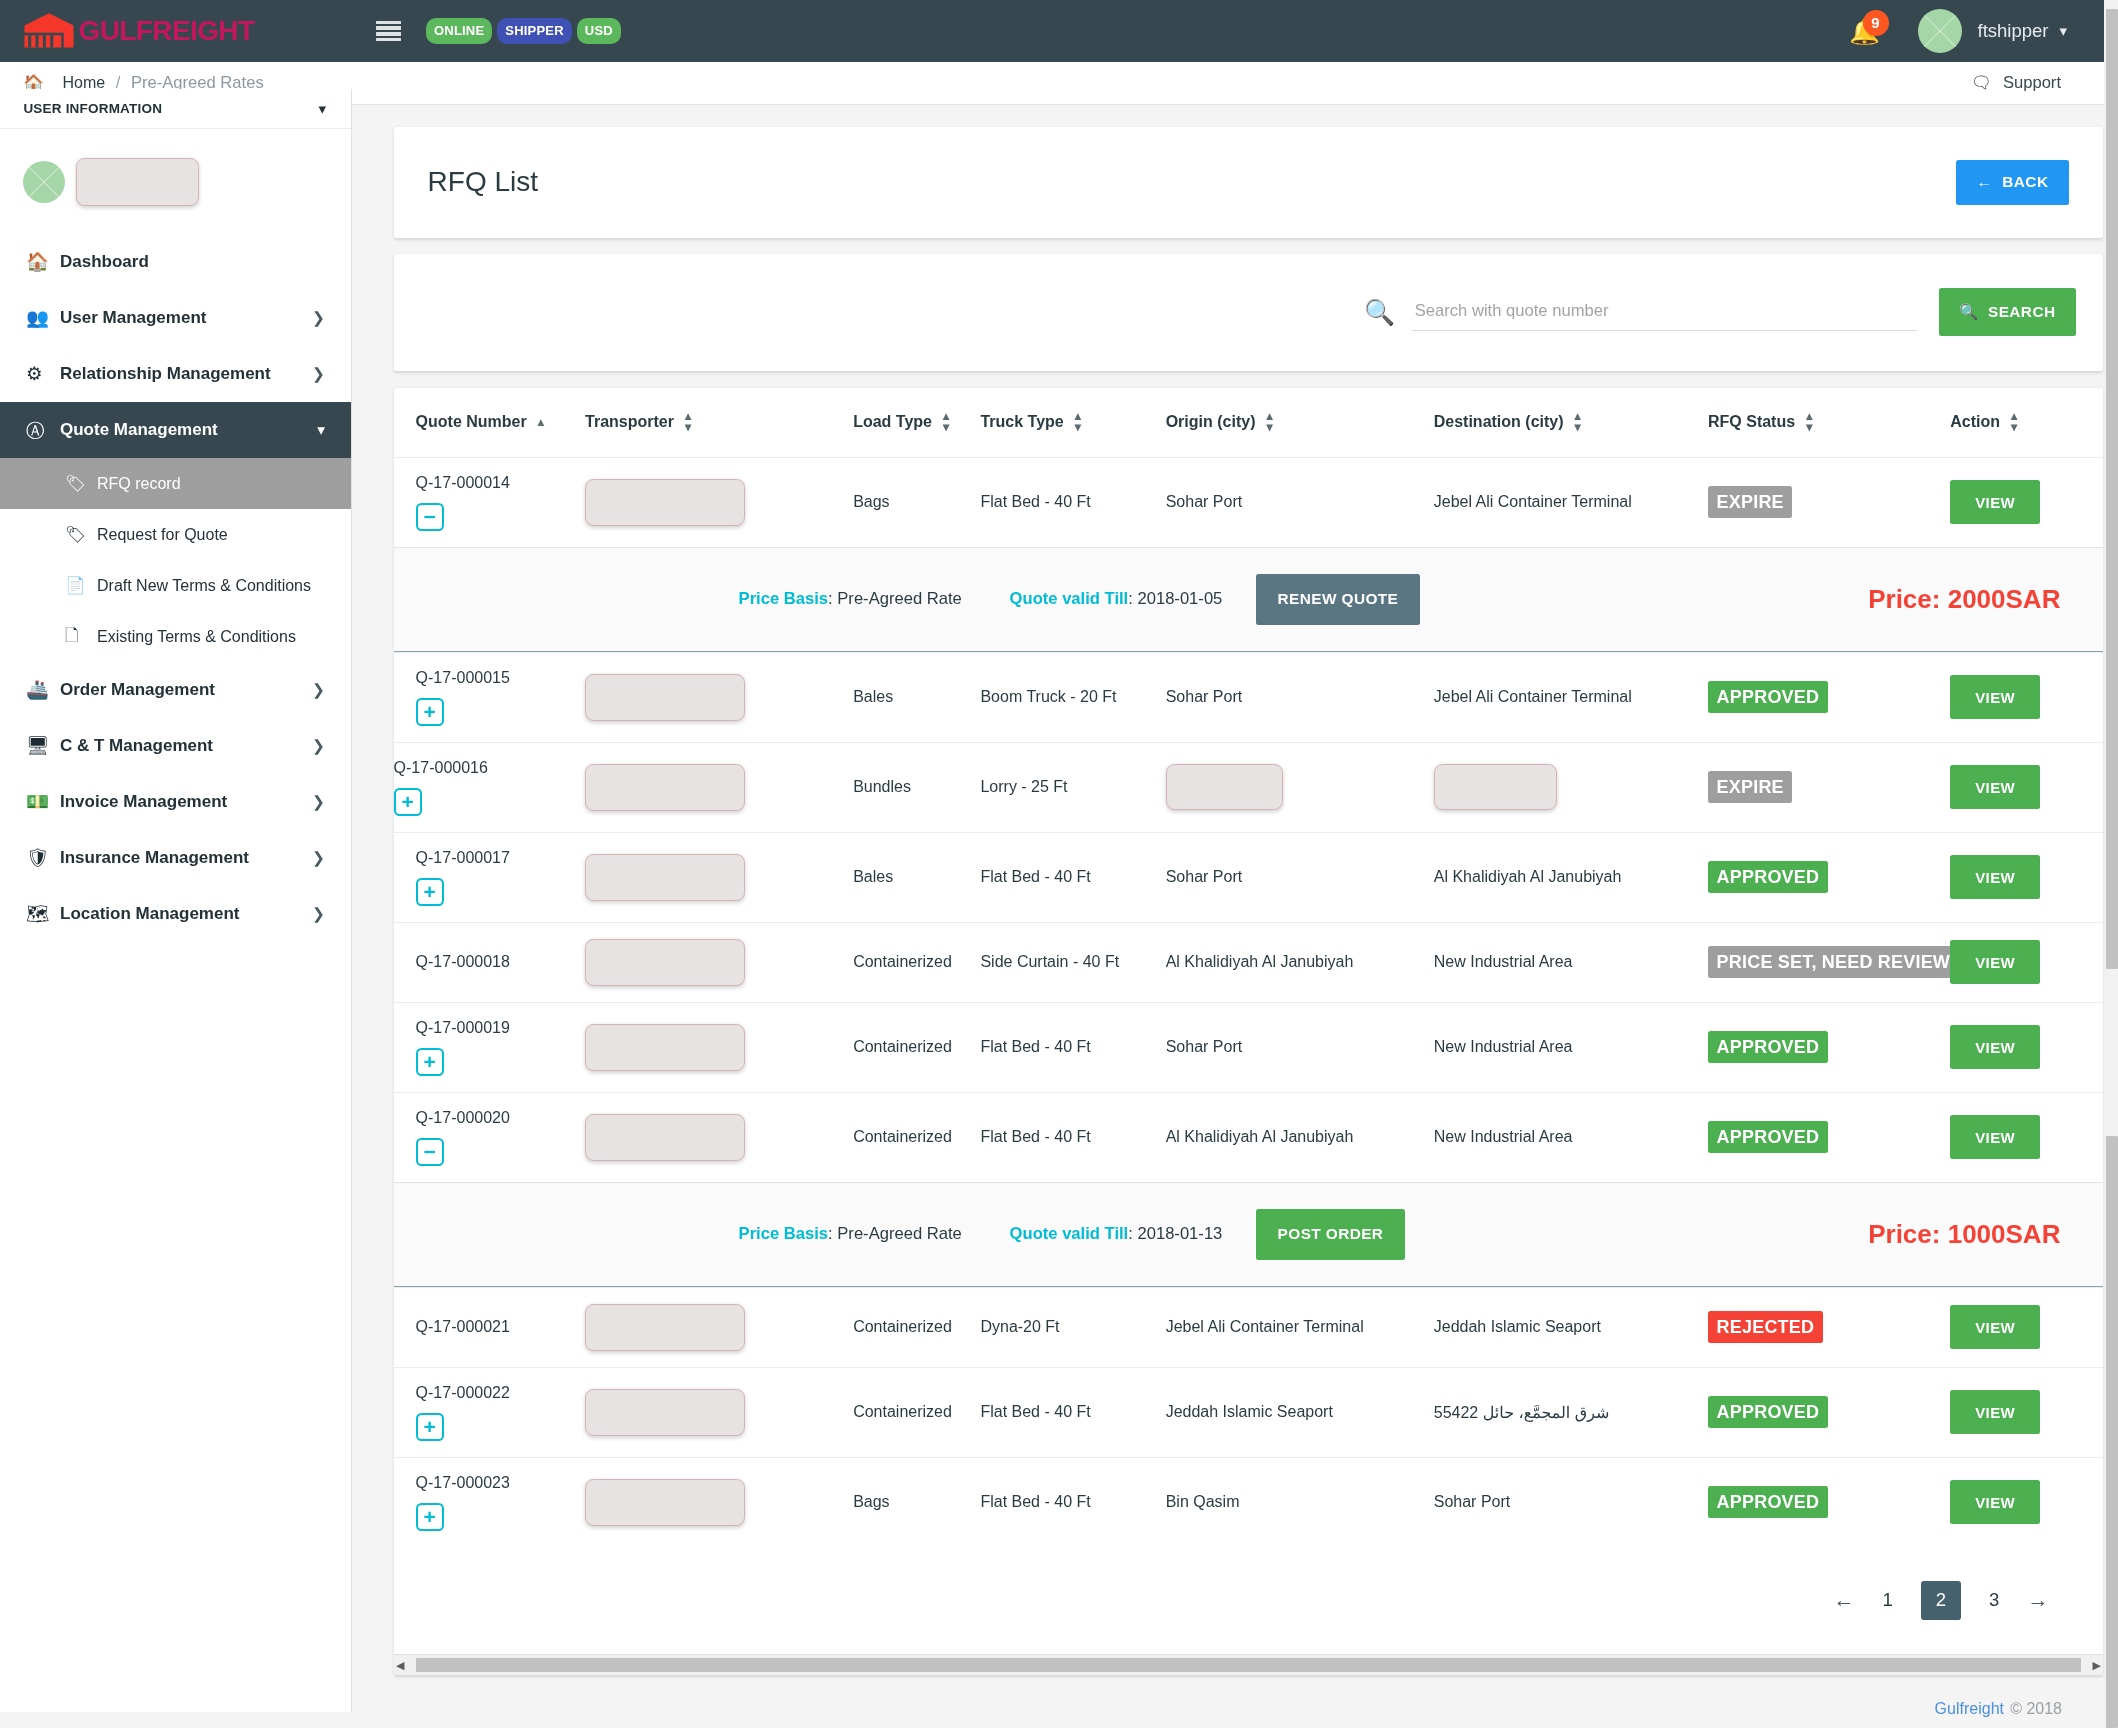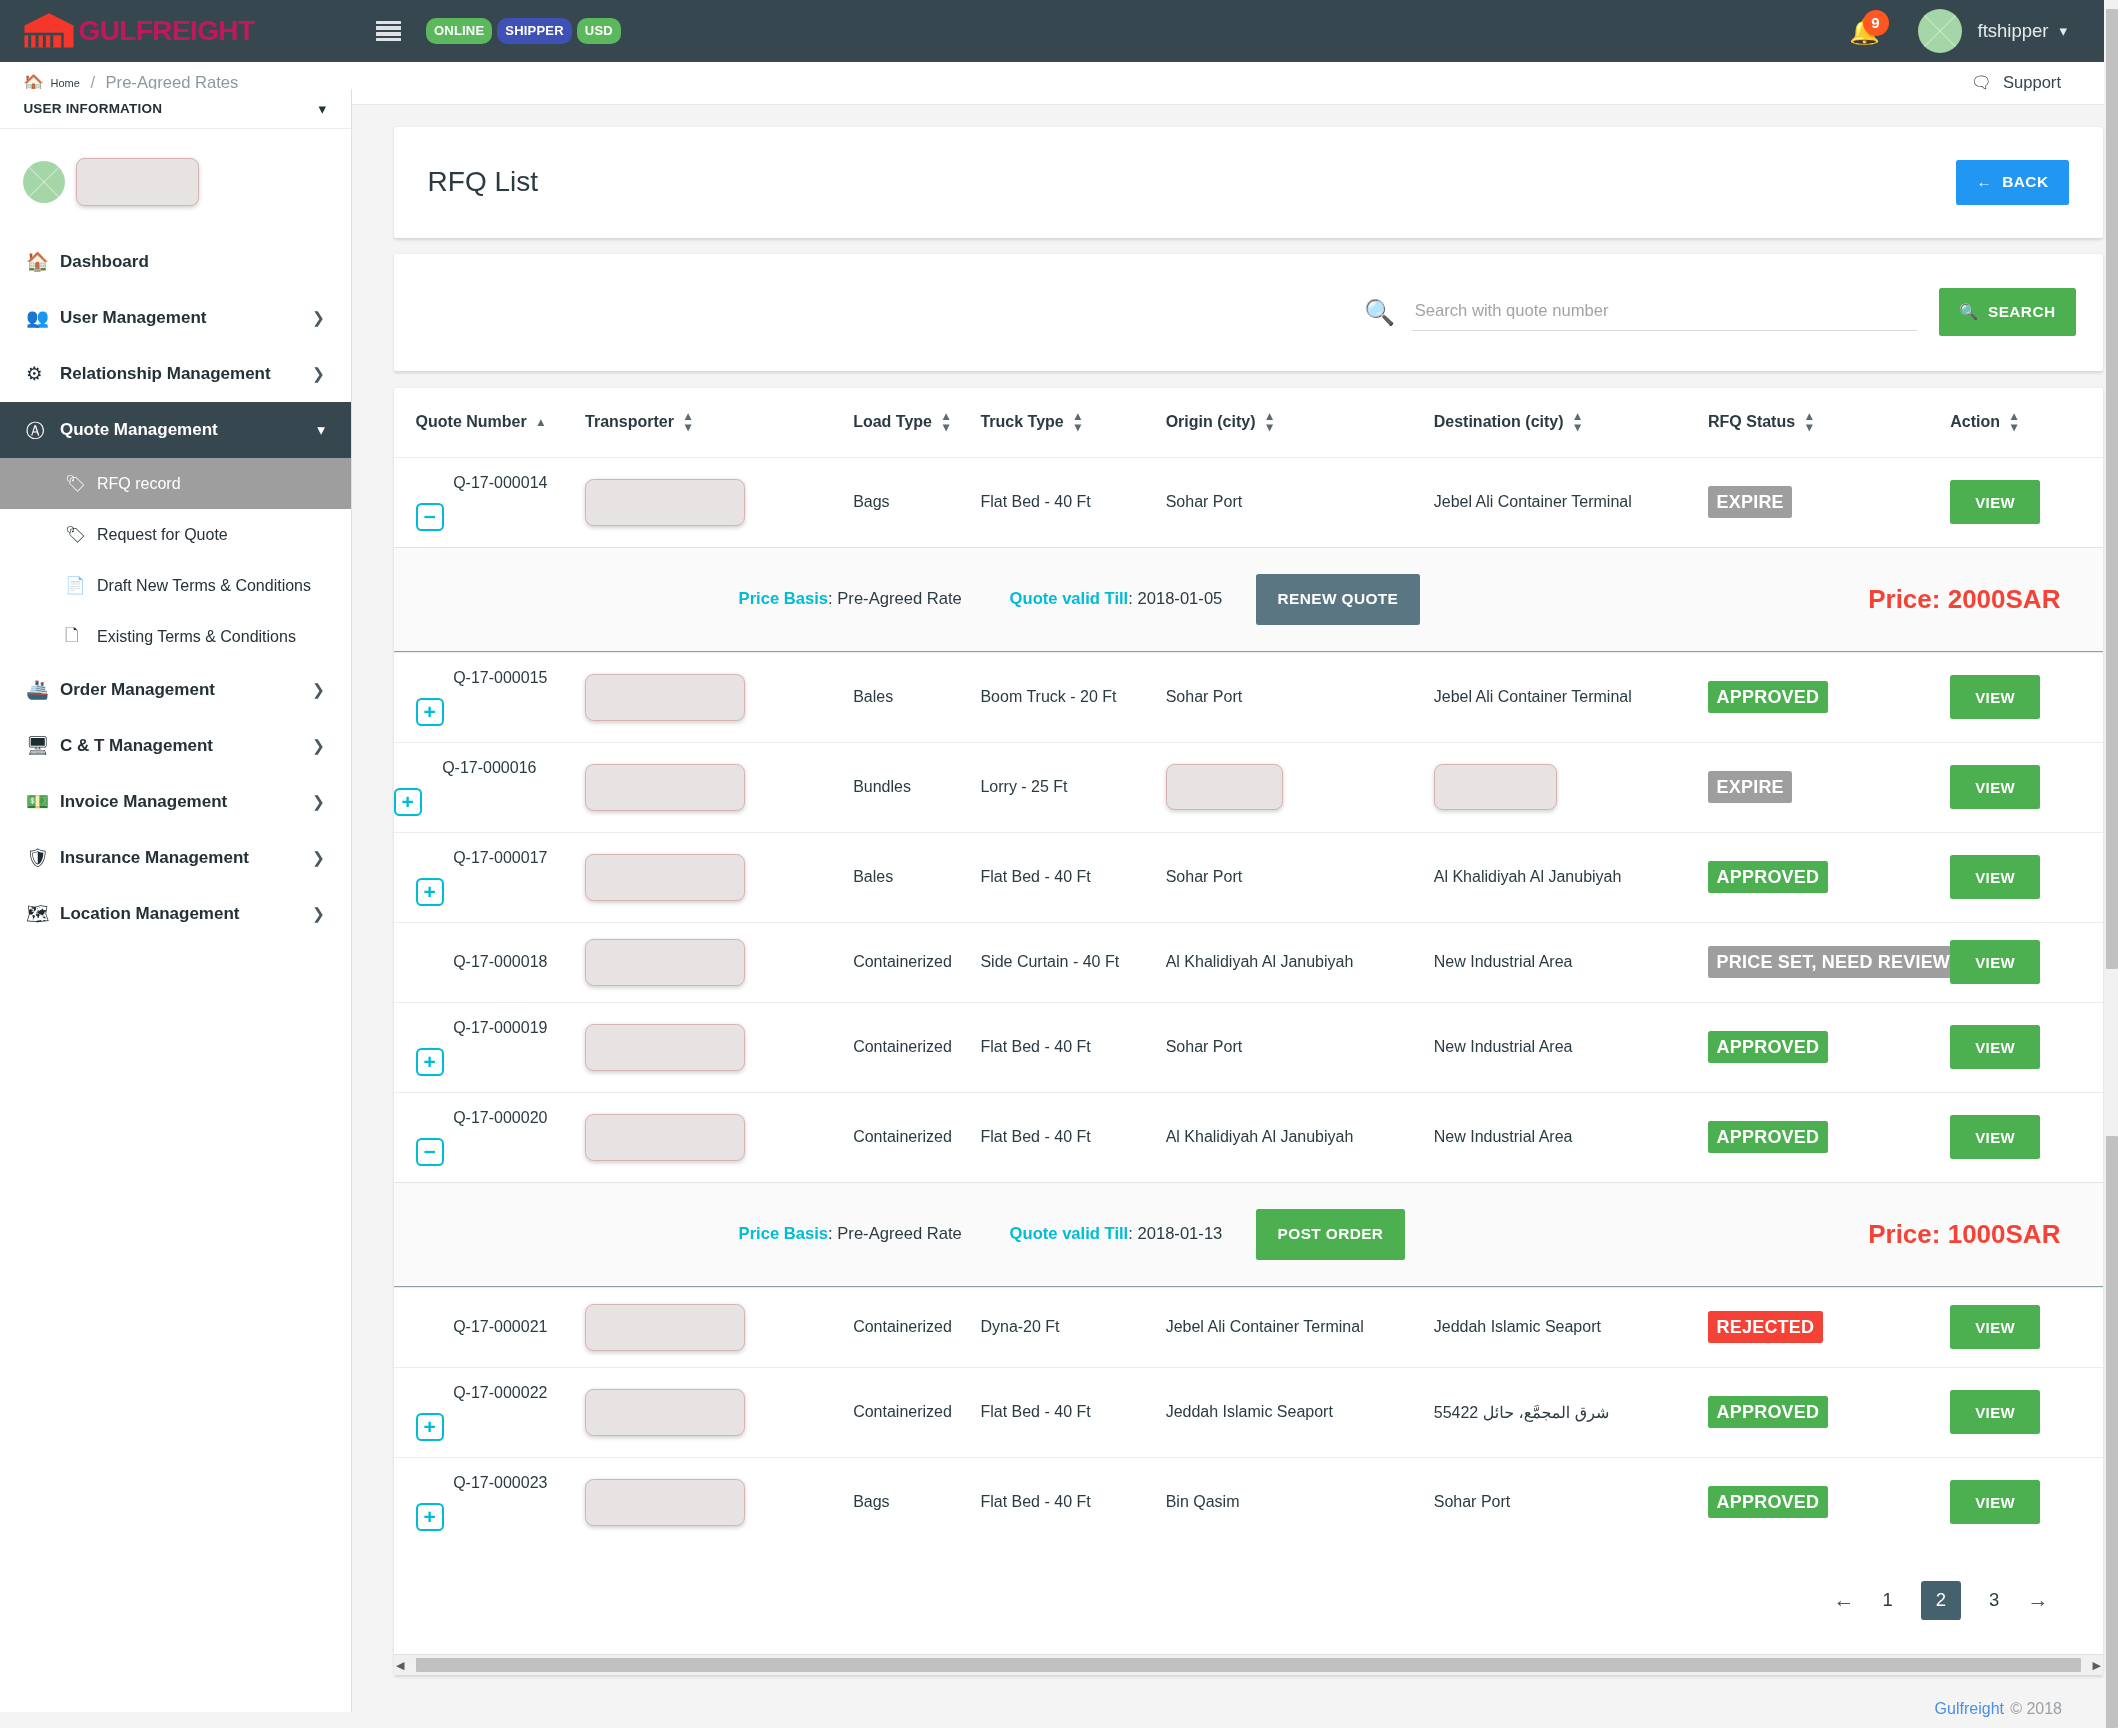--- a/index.html
+++ b/index.html
@@ -42,21 +42,21 @@
   .avatar:after  { transform: translate(-50%,-50%) rotate(-45deg); }
   .username { color:#e6eaec; font-size:18.5px; margin-left:16px; }
   .caret-dn { color:#e6eaec; font-size:15px; margin-left:11px; }
 
   
   .crumbbar {
     position:absolute; top:62px; left:0; width:2104px; height:43px;
     background:#fff; border-bottom:0.6px solid #e6e6e6; display:flex; align-items:center;
   }
   .crumb-home-icon { font-size:17px; margin-left:23.4px; color:#2f3e46; }
-  .crumb-home { font-size:11px; color:#2f3e46; margin-left:6px; }
+  .crumb-home { font-size:16px; color:#2f3e46; margin-left:18px; }
   .crumb-sep  { font-size:16.6px; color:#9aa4a9; margin:0 10.5px; }
   .crumb-cur  { font-size:16.6px; color:#8d989e; }
   .support { margin-left:auto; margin-right:43px; display:flex; align-items:center; cursor:pointer;}
   .support-icon { font-size:16.6px; color:#37474f; }
   .support-txt  { font-size:16.6px; color:#37474f; margin-left:11px; }
 
   
   .sidebar {
     position:absolute; top:89px; left:0; width:352px; height:1623px;
     background:#ffffff; border-right:0.6px solid #e0e0e0;
@@ -132,21 +132,21 @@
   .tbl { width:100%; border-collapse:collapse; table-layout:fixed; }
   .tbl th {
     font-size:16px; font-weight:600; color:#2b3b42; text-align:left;
     padding:23.4px 0 23.4px 0; vertical-align:middle;
   }
   .th-inner { display:flex; align-items:center; gap:11px; }
   .sortic { font-size:12.3px; color:#5d6a70; line-height:.9; display:flex; flex-direction:column;}
   .c1{width:185px;} .c2{width:259px;} .c3{width:123px;} .c4{width:179px;}
   .c5{width:259px;} .c6{width:265px;} .c7{width:234px;} .c8{width:148px;}
   .row-tr td { font-size:16px; color:#2b3b42; padding:16px 0; border-top:0.6px solid #ececec; vertical-align:middle;}
-  .qn-cell { display:flex; flex-direction:column; gap:11px;text-align:center; }
+  .qn-cell { display:flex; flex-direction:column; gap:11px; }
   .qn { font-size:16px; color:#2b3b42; }
   .toggle-btn {
     width:28px; height:28px; border:2.5px solid #00bcd4; border-radius:5.5px; background:#fff;
     display:flex; align-items:center; justify-content:center; cursor:pointer;
     color:#00bcd4; font-size:21px; line-height:1; font-weight:bold;
   }
   .badge-st {
     display:inline-block; color:#fff; font-size:18px; font-weight:bold;
     padding:5.5px 8.6px; border-radius:2.5px; letter-spacing:0.2px; white-space:nowrap;
   }

